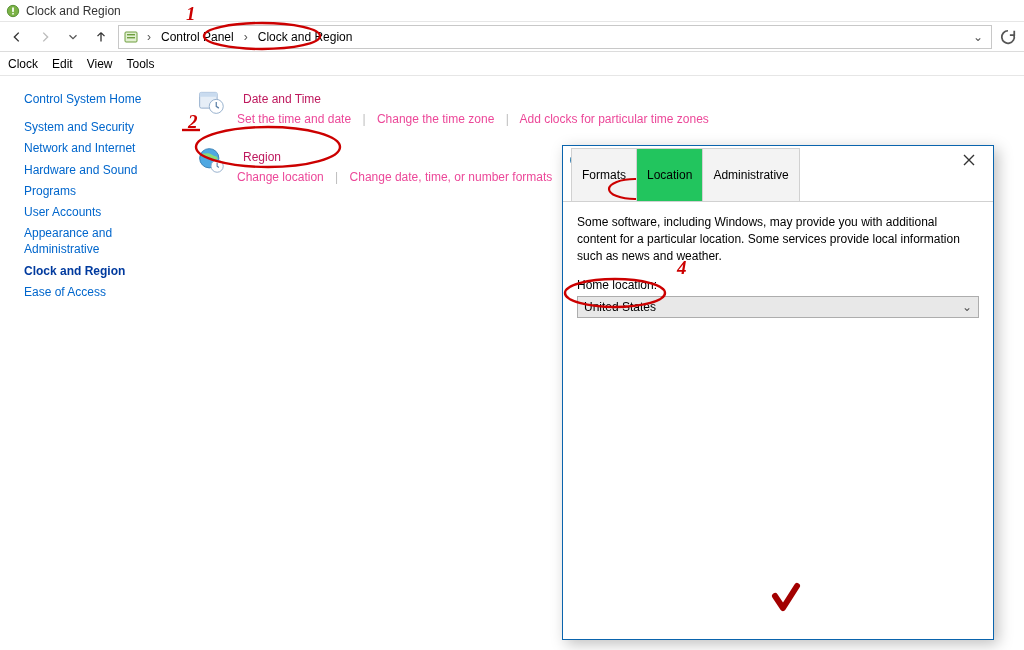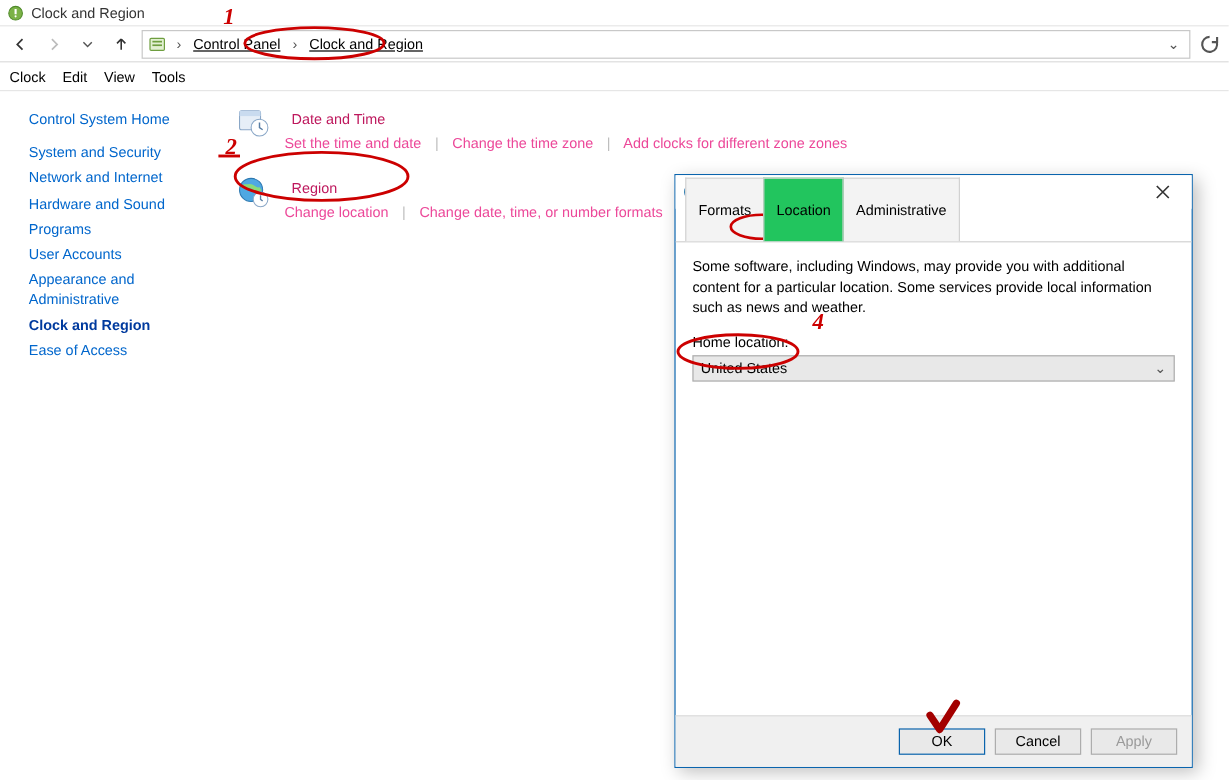--- a/index.html
+++ b/index.html
@@ -9,21 +9,21 @@
   .titlebar { height: 22px; display: flex; align-items: center; padding: 0 6px; gap: 6px; border-bottom: 1px solid #e6e6e6; }
   .titlebar .ticon { width: 14px; height: 14px; }
   .titlebar .ttext { color: #333; }
 
   
   .navbar { height: 30px; display: flex; align-items: center; padding: 0 6px; gap: 6px; border-bottom: 1px solid #dcdcdc; }
   .navbtn { width: 22px; height: 22px; display:flex; align-items:center; justify-content:center; color:#555; }
   .navbtn svg { width: 14px; height: 14px; }
   .addr { flex: 1; height: 24px; border: 1px solid #c8c8c8; display:flex; align-items:center; padding: 0 4px; gap:4px; position: relative; }
   .addr .aicon { width:16px; height:16px; }
-  .crumb { padding: 0 2px; text-decoration: underline; }
+  .crumb { padding: 0 2px; }
   .chv { padding: 0 4px; color:#555; }
   .addr .drop { margin-left:auto; padding:0 4px; color:#555; }
   .refresh { width:20px; height:20px; color:#555; }
 
   
   .menubar { height: 24px; display:flex; align-items:center; padding:0 8px; gap:14px; border-bottom:1px solid #e6e6e6; }
   .menubar span { color:#000; }
 
   
   .body { display:flex; height: calc(650px - 22px - 30px - 24px); }
@@ -150,21 +150,21 @@
             <path d="M22 16v5l3 2" stroke="#5a7fa6" stroke-width="1.4" fill="none"></path>
           </svg>
       </span>
       <div>
         <h3>Date and Time</h3>
         <div class="links">
           <a>Set the time and date</a>
           <span class="sep">|</span>
           <a>Change the time zone</a>
           <span class="sep">|</span>
-          <a>Add clocks for different zone zones</a>
+          <a>Add clocks for particular time zones</a>
         </div>
       </div>
     </div>
 
     <div class="cat">
       <span class="cicon">
         <svg viewBox="0 0 32 32">
             <circle cx="14" cy="14" r="11" fill="#4fa8e2" stroke="#2d78b0"></circle>
             <path d="M6 10c3 2 6-1 9 1s5 4 8 2" stroke="#8fe06f" stroke-width="4" fill="none" opacity=".9"></path>
             <circle cx="23" cy="23" r="7" fill="#fff" stroke="#8aa7c7"></circle>
@@ -204,25 +204,20 @@
     <div class="tab">Administrative</div>
   </div>
   <div class="dlg-body">
     <div class="dlg-desc">Some software, including Windows, may provide you with additional content for a particular location. Some services provide local information such as news and weather.</div>
     <div class="dlg-label">Home location:</div>
     <div class="combo">
       <span>United States</span>
       <span class="cbtn">⌄</span>
     </div>
   </div>
-  <div class="dlg-buttons">
-    <div class="btn primary">OK</div>
-    <div class="btn">Cancel</div>
-    <div class="btn disabled">Apply</div>
-  </div>
 </div>
 
 <div class="ann">
   <svg>
 
     <ellipse cx="262" cy="36" rx="58" ry="13" fill="none" stroke="#cc0000" stroke-width="2.4"></ellipse>
     <text class="num" x="186" y="20">1</text>
 
     <ellipse cx="268" cy="147" rx="72" ry="20" fill="none" stroke="#cc0000" stroke-width="2.4"></ellipse>
     <text class="num" x="188" y="128">2</text>

